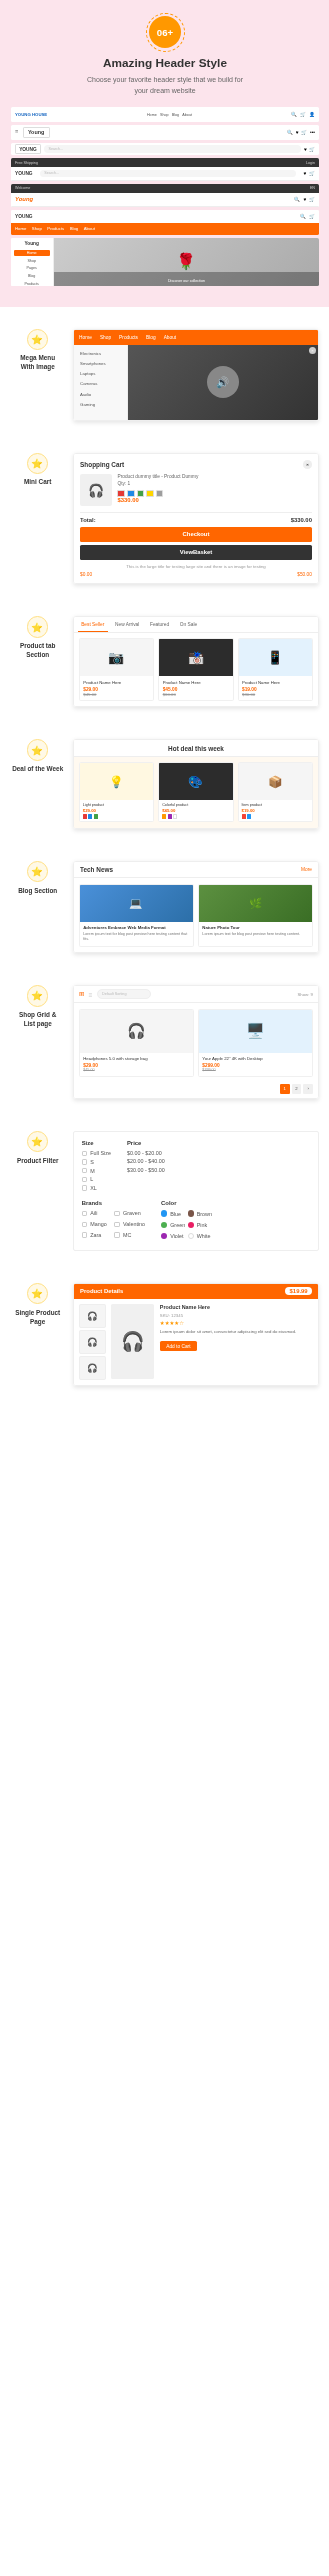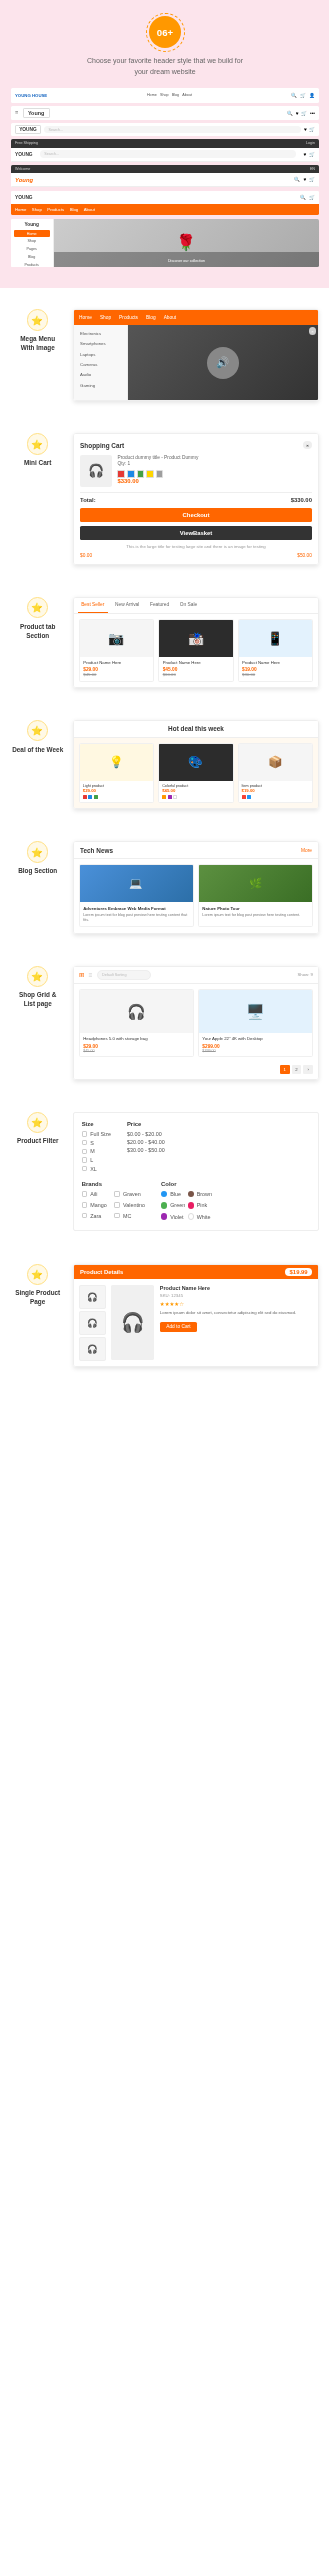--- a/index.html
+++ b/index.html
@@ -751,20 +751,21 @@
       color: #fff;
     }
   </style>
 </head>
 <body>
 
 <div class="header-section">
   <div class="badge-circle">
     <span>06+</span>
   </div>
+  <h2>Amazing Header Style</h2>
   <p>Choose your favorite header style that we build for your dream website</p>
 
   <div class="header-previews">
 
     <div class="header-preview-bar">
       <span style="font-size:4.3px;font-weight:bold;color:#1565c0;">YOUNG HOUSE</span>
       <div style="flex:1;display:flex;gap:3.2px;justify-content:center;">
         <span style="font-size:3.7px;color:#555;">Home</span>
         <span style="font-size:3.7px;color:#555;">Shop</span>
         <span style="font-size:3.7px;color:#555;">Blog</span>

